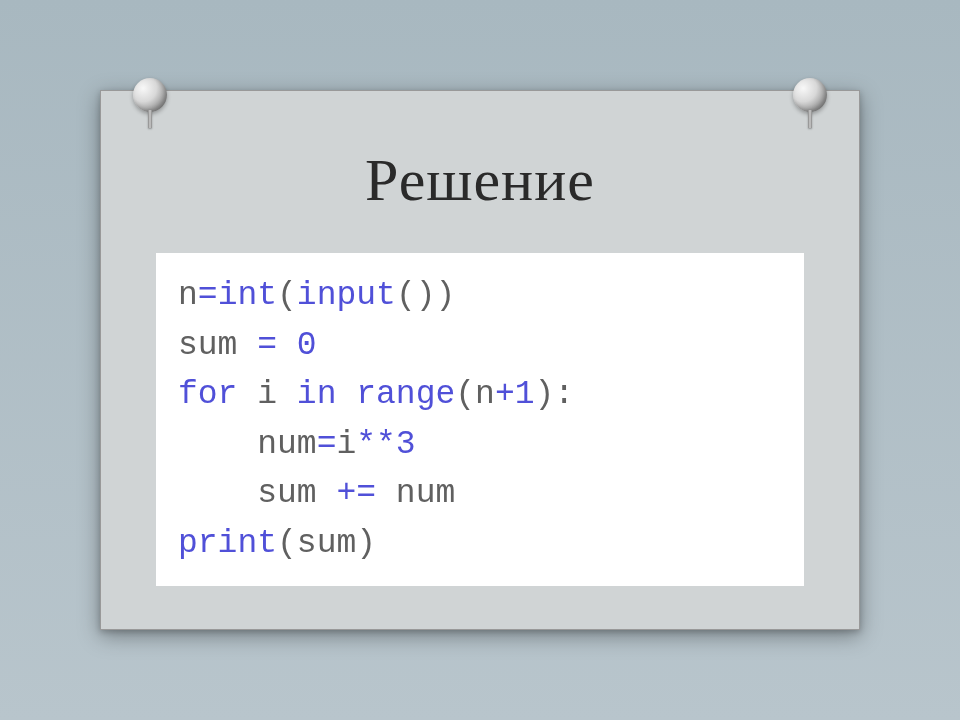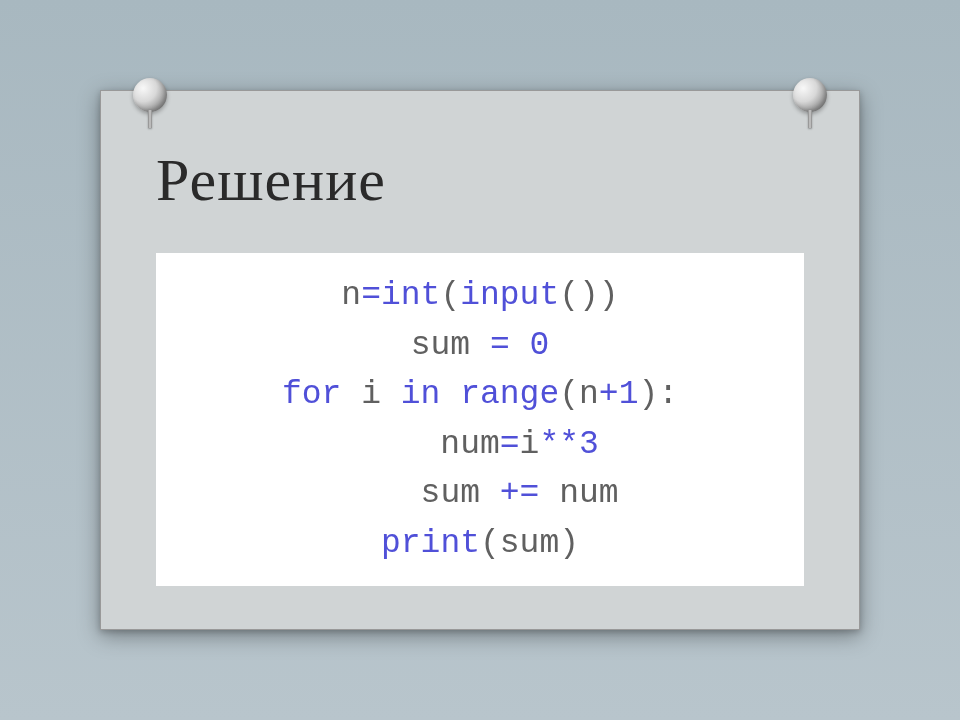--- a/index.html
+++ b/index.html
@@ -60,36 +60,36 @@
       background: #d0d4d5;
       border: 1px solid #999;
       box-shadow: 0 6px 20px rgba(0,0,0,0.35), 0 2px 6px rgba(0,0,0,0.2);
       padding: 45px 55px 55px 55px;
       display: flex;
       flex-direction: column;
     }
     .slide-title {
       font-size: 60px;
       color: #2a2a2a;
+      text-align: center;
       font-weight: normal;
       margin-bottom: 38px;
       margin-top: 10px;
       letter-spacing: 1px;
     }
     .code-block {
       background: #ffffff;
       padding: 18px 22px;
       font-family: 'Courier New', Consolas, monospace;
       font-size: 33px;
       line-height: 1.5;
       color: #606060;
       flex: 1;
       white-space: pre;
       font-variant-ligatures: none;
-      text-align: center;
     }
     .kw {
       color: #5050d8;
     }
     .num {
       color: #5050d8;
     }
     .fn {
       color: #5050d8;
     }

